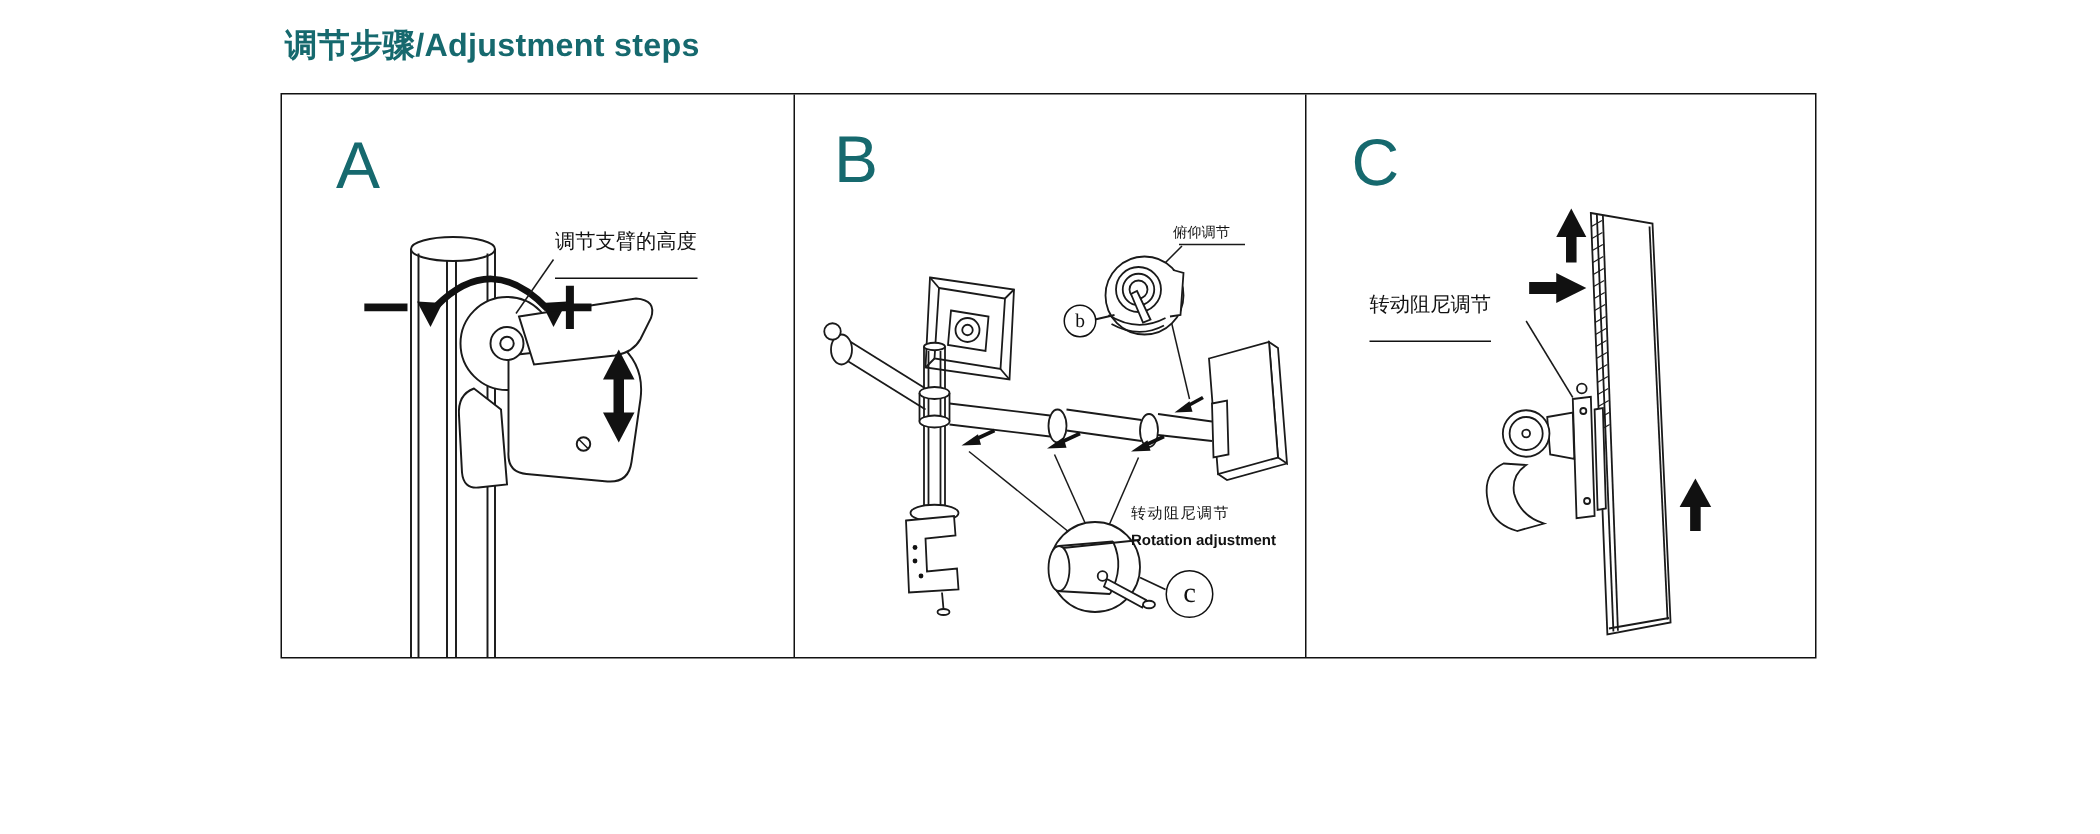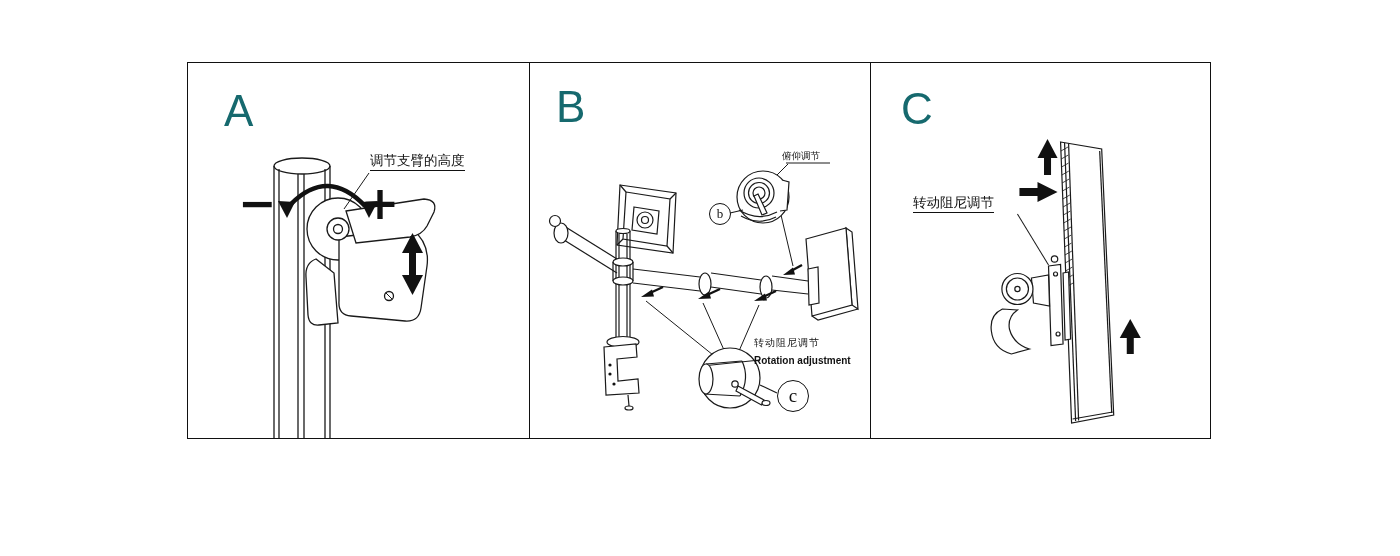--- a/index.html
+++ b/index.html
@@ -13,21 +13,21 @@
   .panel-a{width:341px;border-right:1.2px solid #111;}
   .panel-b{width:340px;border-right:1.2px solid #111;}
   .panel-c{flex:1;}
   .panel-letter{position:absolute;font-size:44px;font-weight:400;color:#16696E;line-height:1;}
   .letter-a{left:36px;top:26px;}
   .letter-b{left:26px;top:22px;}
   .letter-c{left:30px;top:24px;}
   .art{position:absolute;left:0;top:0;width:100%;height:100%;}
   .diagram-label{position:absolute;font-family:"Liberation Serif",serif;color:#111;
                  line-height:1.25;white-space:nowrap;}
-  .underlined{border-bottom:1px solid #111;padding-bottom:0;}
+  .underlined{border-bottom:1px solid #111;padding-bottom:15px;}
   .lbl-a-height{left:182px;top:90px;font-size:13.5px;}
   .lbl-b-tilt{left:252px;top:88px;font-size:9.5px;text-align:right;}
   .lbl-b-rot-zh{left:224px;top:274px;font-size:10px;letter-spacing:1px;}
   .lbl-b-rot-en{left:224px;top:292px;font-size:10px;font-weight:700;
                 font-family:"Liberation Sans",sans-serif;}
   .lbl-c-detach{left:42px;top:132px;font-size:13.5px;}
   .sym{position:absolute;font-weight:900;color:#111;text-align:center;
        font-family:"DejaVu Sans",sans-serif;}
   .sym-minus{left:50px;top:118px;width:36px;font-size:46px;line-height:44px;}
   .sym-plus{left:172px;top:118px;width:40px;font-size:46px;line-height:44px;}
@@ -35,20 +35,21 @@
            display:flex;align-items:center;justify-content:center;
            font-family:"Liberation Serif",serif;color:#111;}
   .callout-b{left:179px;top:140px;width:20px;height:20px;font-size:13px;}
   .callout-c{left:247px;top:317px;width:30px;height:30px;font-size:19px;}
 </style>
 </head>
 <body>
 
 <div class="stage">
 
+  <div class="title">调节步骤/Adjustment steps</div>
 
   <div class="frame">
 
     <div class="panel panel-a">
       <svg class="art" viewBox="0 0 341 375" preserveAspectRatio="none">
         <g stroke="#1a1a1a" fill="none" stroke-width="1.3">
           <line x1="86" y1="103" x2="86" y2="375"></line>
           <line x1="142" y1="103" x2="142" y2="375"></line>
           <line x1="91" y1="106" x2="91" y2="375"></line>
           <line x1="137" y1="106" x2="137" y2="375"></line>

